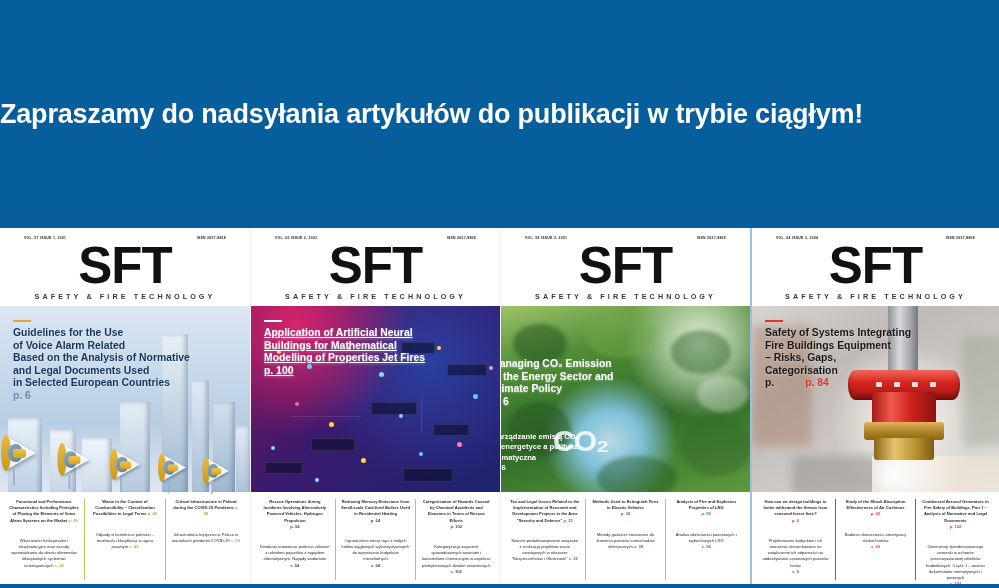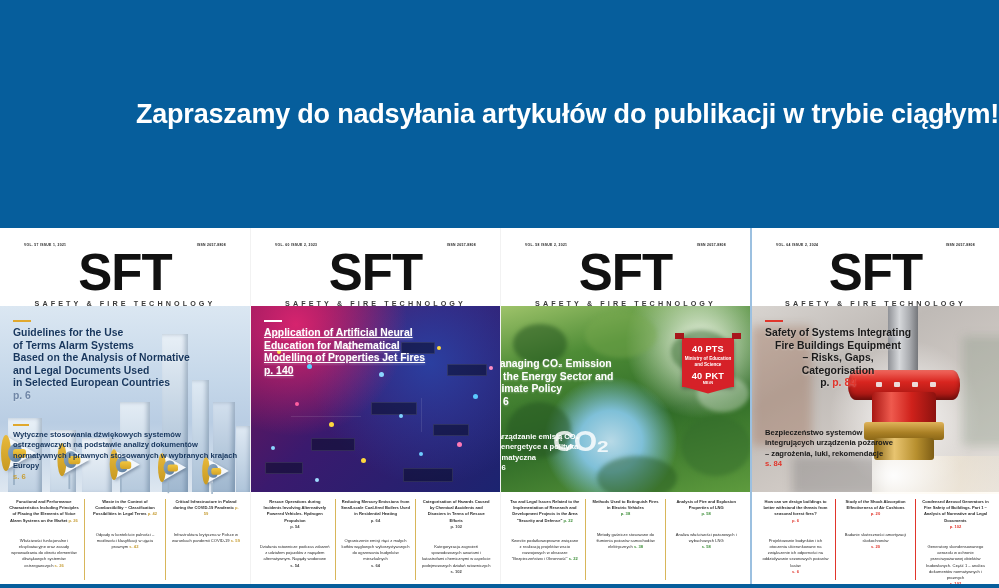--- a/index.html
+++ b/index.html
@@ -8,21 +8,21 @@
     font-family: "Liberation Sans", sans-serif;
     background: #ffffff;
     overflow: hidden;
   }
   .page { position: relative; width: 999px; height: 588px; background: #fff; }
 
   
   .banner {
     position: absolute; left: 0; top: 0; width: 999px; height: 228px;
     background: #065e9c;
-    display: flex; align-items: center; justify-content: flex-end;
+    display: flex; align-items: center; justify-content: flex-start;
   }
   .banner-text {
     color: #ffffff;
     font-size: 27px;
     font-weight: bold;
     letter-spacing: -0.2px;
     white-space: nowrap;
     text-align: center;
   }
 
@@ -41,21 +41,21 @@
   }
   .cover:nth-child(4) { flex: 0 0 249px; border-left: 2px solid #9cc0e0; }
   .cover:nth-child(2), .cover:nth-child(3) { border-left: 1px solid #f2f2f2; }
 
   .bottom-rule {
     position: absolute; left: 0; top: 584px; width: 999px; height: 4px;
     background: #065e9c;
   }
 
   
-  .masthead { position: relative; height: 78px; background: #ffffff; padding-top: 15px; }
+  .masthead { position: relative; height: 78px; background: #ffffff; padding-top: 8px; }
   .mast-meta {
     display: flex; justify-content: space-between;
     padding: 0 24px; font-size: 3.4px; letter-spacing: .3px;
     color: #1a1a1a; font-weight: bold;
   }
   .sft-logo {
     text-align: center; font-weight: bold; color: #111;
     font-size: 51px; line-height: 50px; letter-spacing: -1px;
     margin-top: 1px;
   }
@@ -291,34 +291,27 @@
               <div class="c1-rim"></div>
             <div class="c1-bell"></div>
               <div class="c1-cone"></div>
               <div class="c1-pole"></div>
           </div>
         </div>
 
         <div class="hero-title" style="color:#17365d;">
           <span class="tick" style="background:#e0a82e;"></span>
           <span>Guidelines for the Use</span><br>
-          <span>of Terms Alarm Systems</span><br>
+          <span>of Voice Alarm Related</span><br>
           <span>Based on the Analysis of Normative</span><br>
           <span>and Legal Documents Used</span><br>
           <span>in Selected European Countries</span><br>
           <span class="pg" style="color:#6f86a6;">p. 6</span>
         </div>
 
-        <div class="hero-sub" style="top:118px;color:#17365d;">
-          <span class="tick" style="background:#e0a82e;"></span>
-          <span>Wytyczne stosowania dźwiękowych systemów</span><br>
-          <span>ostrzegawczych na podstawie analizy dokumentów</span><br>
-          <span>normatywnych i prawnych stosowanych w wybranych krajach Europy</span><br>
-          <span class="pg" style="color:#c8a03a;">s. 6</span>
-        </div>
       </div>
 
       <div class="foot">
         <div class="foot-col">
           <div class="foot-en"><span>Functional and Performance Characteristics Including Principles of Placing the Elements of Voice Alarm Systems on the Market</span>
             <span class="pg" style="color:#c8a03a;">p. 26</span></div>
           <div class="foot-pl"><span>Właściwości funkcjonalne i eksploatacyjne oraz zasady wprowadzania do obrotu elementów dźwiękowych systemów ostrzegawczych</span>
             <span class="pg" style="color:#c8a03a;">s. 26</span></div>
         </div>
         <div class="foot-col">
@@ -371,23 +364,23 @@
           <div class="c2-dot" style="left:20px;top:140px;width:4px;height:4px;background:#8bd6ff;"></div>
           <div class="c2-dot" style="left:110px;top:152px;width:5px;height:5px;background:#ffd83d;"></div>
           <div class="c2-dot" style="left:168px;top:146px;width:4px;height:4px;background:#6ecdff;"></div>
           <div class="c2-dot" style="left:238px;top:60px;width:4px;height:4px;background:#ff8ec4;"></div>
           <div class="c2-dot" style="left:64px;top:172px;width:4px;height:4px;background:#9fdcff;"></div>
         </div>
 
         <div class="hero-title" style="color:#ffffff;text-decoration:underline;">
           <span class="tick" style="background:#ffffff;"></span>
           <span>Application of Artificial Neural</span><br>
-          <span>Education for Mathematical</span><br>
+          <span>Buildings for Mathematical</span><br>
           <span>Modelling of Properties Jet Fires</span><br>
-          <span class="pg">p. 140</span>
+          <span class="pg">p. 100</span>
         </div>
 
       </div>
 
       <div class="foot">
         <div class="foot-col">
           <div class="foot-en"><span>Rescue Operations during Incidents Involving Alternatively Powered Vehicles. Hydrogen Propulsion</span><br>
             <span class="pg" style="color:#4a4a4a;">p. 54</span></div>
           <div class="foot-pl"><span>Działania ratownicze podczas zdarzeń z udziałem pojazdów z napędem alternatywnym. Napędy wodorowe</span><br>
             <span class="pg" style="color:#4a4a4a;">s. 54</span></div>
@@ -422,28 +415,20 @@
           <div class="c3-blob" style="left:12px;top:18px;width:54px;height:40px;background:rgba(30,78,28,.5);"></div>
           <div class="c3-blob" style="left:84px;top:6px;width:72px;height:46px;background:rgba(120,168,78,.45);"></div>
           <div class="c3-blob" style="left:170px;top:24px;width:60px;height:44px;background:rgba(46,100,40,.5);"></div>
           <div class="c3-blob" style="left:6px;top:96px;width:64px;height:56px;background:rgba(38,88,34,.55);"></div>
           <div class="c3-blob" style="left:180px;top:110px;width:70px;height:60px;background:rgba(52,108,44,.5);"></div>
           <div class="c3-blob" style="left:96px;top:150px;width:80px;height:44px;background:rgba(34,84,30,.45);"></div>
           <div class="c3-blob" style="left:196px;top:70px;width:52px;height:36px;background:rgba(236,244,230,.35);"></div>
           <div class="c3-co2">CO₂</div>
         </div>
 
-        <div class="ribbon">
-          <span class="flag-l"></span>
-          <span class="flag-r"></span>
-          <div class="big">40 PTS</div>
-          <div class="small">Ministry of Education and Science</div>
-          <div class="big">40 PKT</div>
-          <div class="tiny">MEiN</div>
-        </div>
 
         <div class="hero-title" style="color:#ffffff;left:-10px;top:52px;">
           <span>Managing CO₂ Emission</span><br>
           <span>in the Energy Sector and</span><br>
           <span>Climate Policy</span><br>
           <span class="pg">p. 6</span>
         </div>
 
         <div class="hero-sub" style="top:126px;left:-8px;color:#ffffff;">
           <span>Zarządzanie emisją CO₂</span><br>
@@ -495,35 +480,29 @@
           <div class="c4-bolt" style="left:124px;top:76px;"></div>
           <div class="c4-bolt" style="left:142px;top:76px;"></div>
           <div class="c4-bolt" style="left:160px;top:76px;"></div>
           <div class="c4-bolt" style="left:178px;top:76px;"></div>
           <div class="c4-body"></div>
           <div class="c4-brass1"></div>
           <div class="c4-brass2"></div>
           <div class="c4-ray"></div>
         </div>
 
-        <div class="hero-title" style="color:#1a1a1a;text-align:center;">
+        <div class="hero-title" style="color:#1a1a1a;">
           <span class="tick" style="background:#e1352b;"></span>
           <span>Safety of Systems Integrating</span><br>
           <span>Fire Buildings Equipment</span><br>
           <span>– Risks, Gaps,</span><br>
           <span>Categorisation</span><br>
-          <span class="pg" style="color:#1a1a1a;">p. <span style="color:#e1352b;">p. 84</span></span>
-        </div>
-
-        <div class="hero-sub" style="top:122px;color:#1a1a1a;">
-          <span>Bezpieczeństwo systemów</span><br>
-          <span>integrujących urządzenia pożarowe</span><br>
-          <span>– zagrożenia, luki, rekomendacje</span><br>
-          <span class="pg" style="color:#e1352b;">s. 84</span>
-        </div>
+          <span class="pg" style="color:#1a1a1a;">p. <span style="color:#e1352b;margin-left:28px;">p. 84</span></span>
+        </div>
+
       </div>
 
       <div class="foot">
         <div class="foot-col" style="border-color:#e1352b;">
           <div class="foot-en"><span>How can we design buildings to better withstand the threats from seasonal forest fires?</span><br>
             <span class="pg" style="color:#e1352b;">p. 6</span></div>
           <div class="foot-pl"><span>Projektowanie budynków i ich otoczenia ukierunkowane na zwiększenie ich odporności na oddziaływanie sezonowych pożarów lasów</span><br>
             <span class="pg" style="color:#e1352b;">s. 6</span></div>
         </div>
         <div class="foot-col" style="border-color:#e1352b;">

